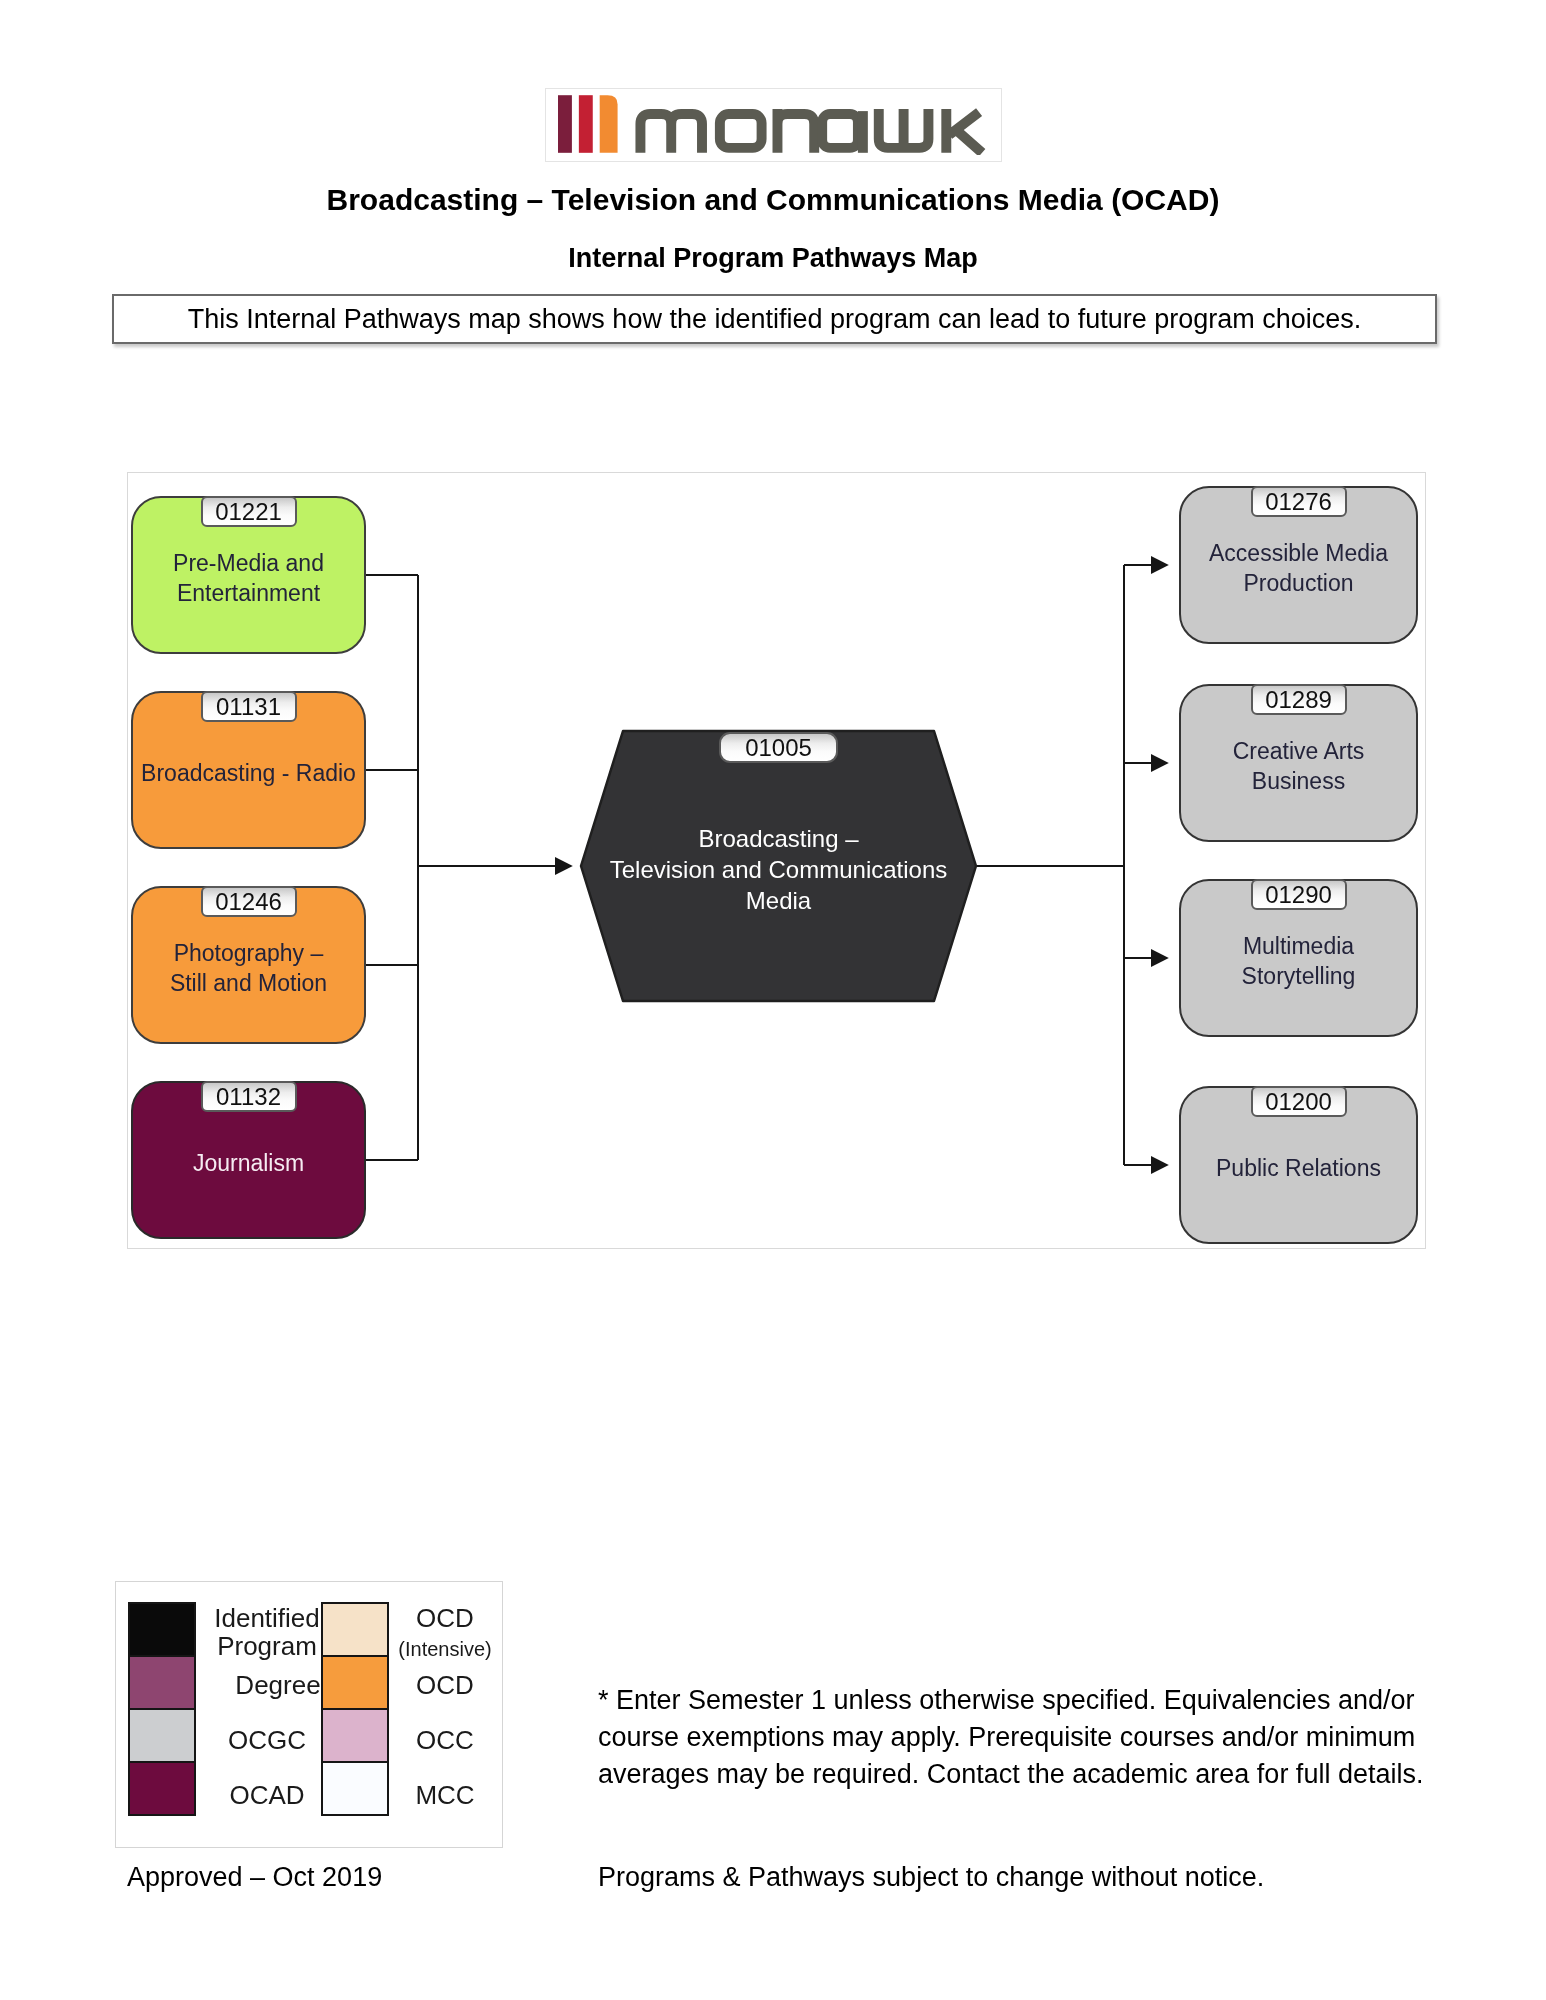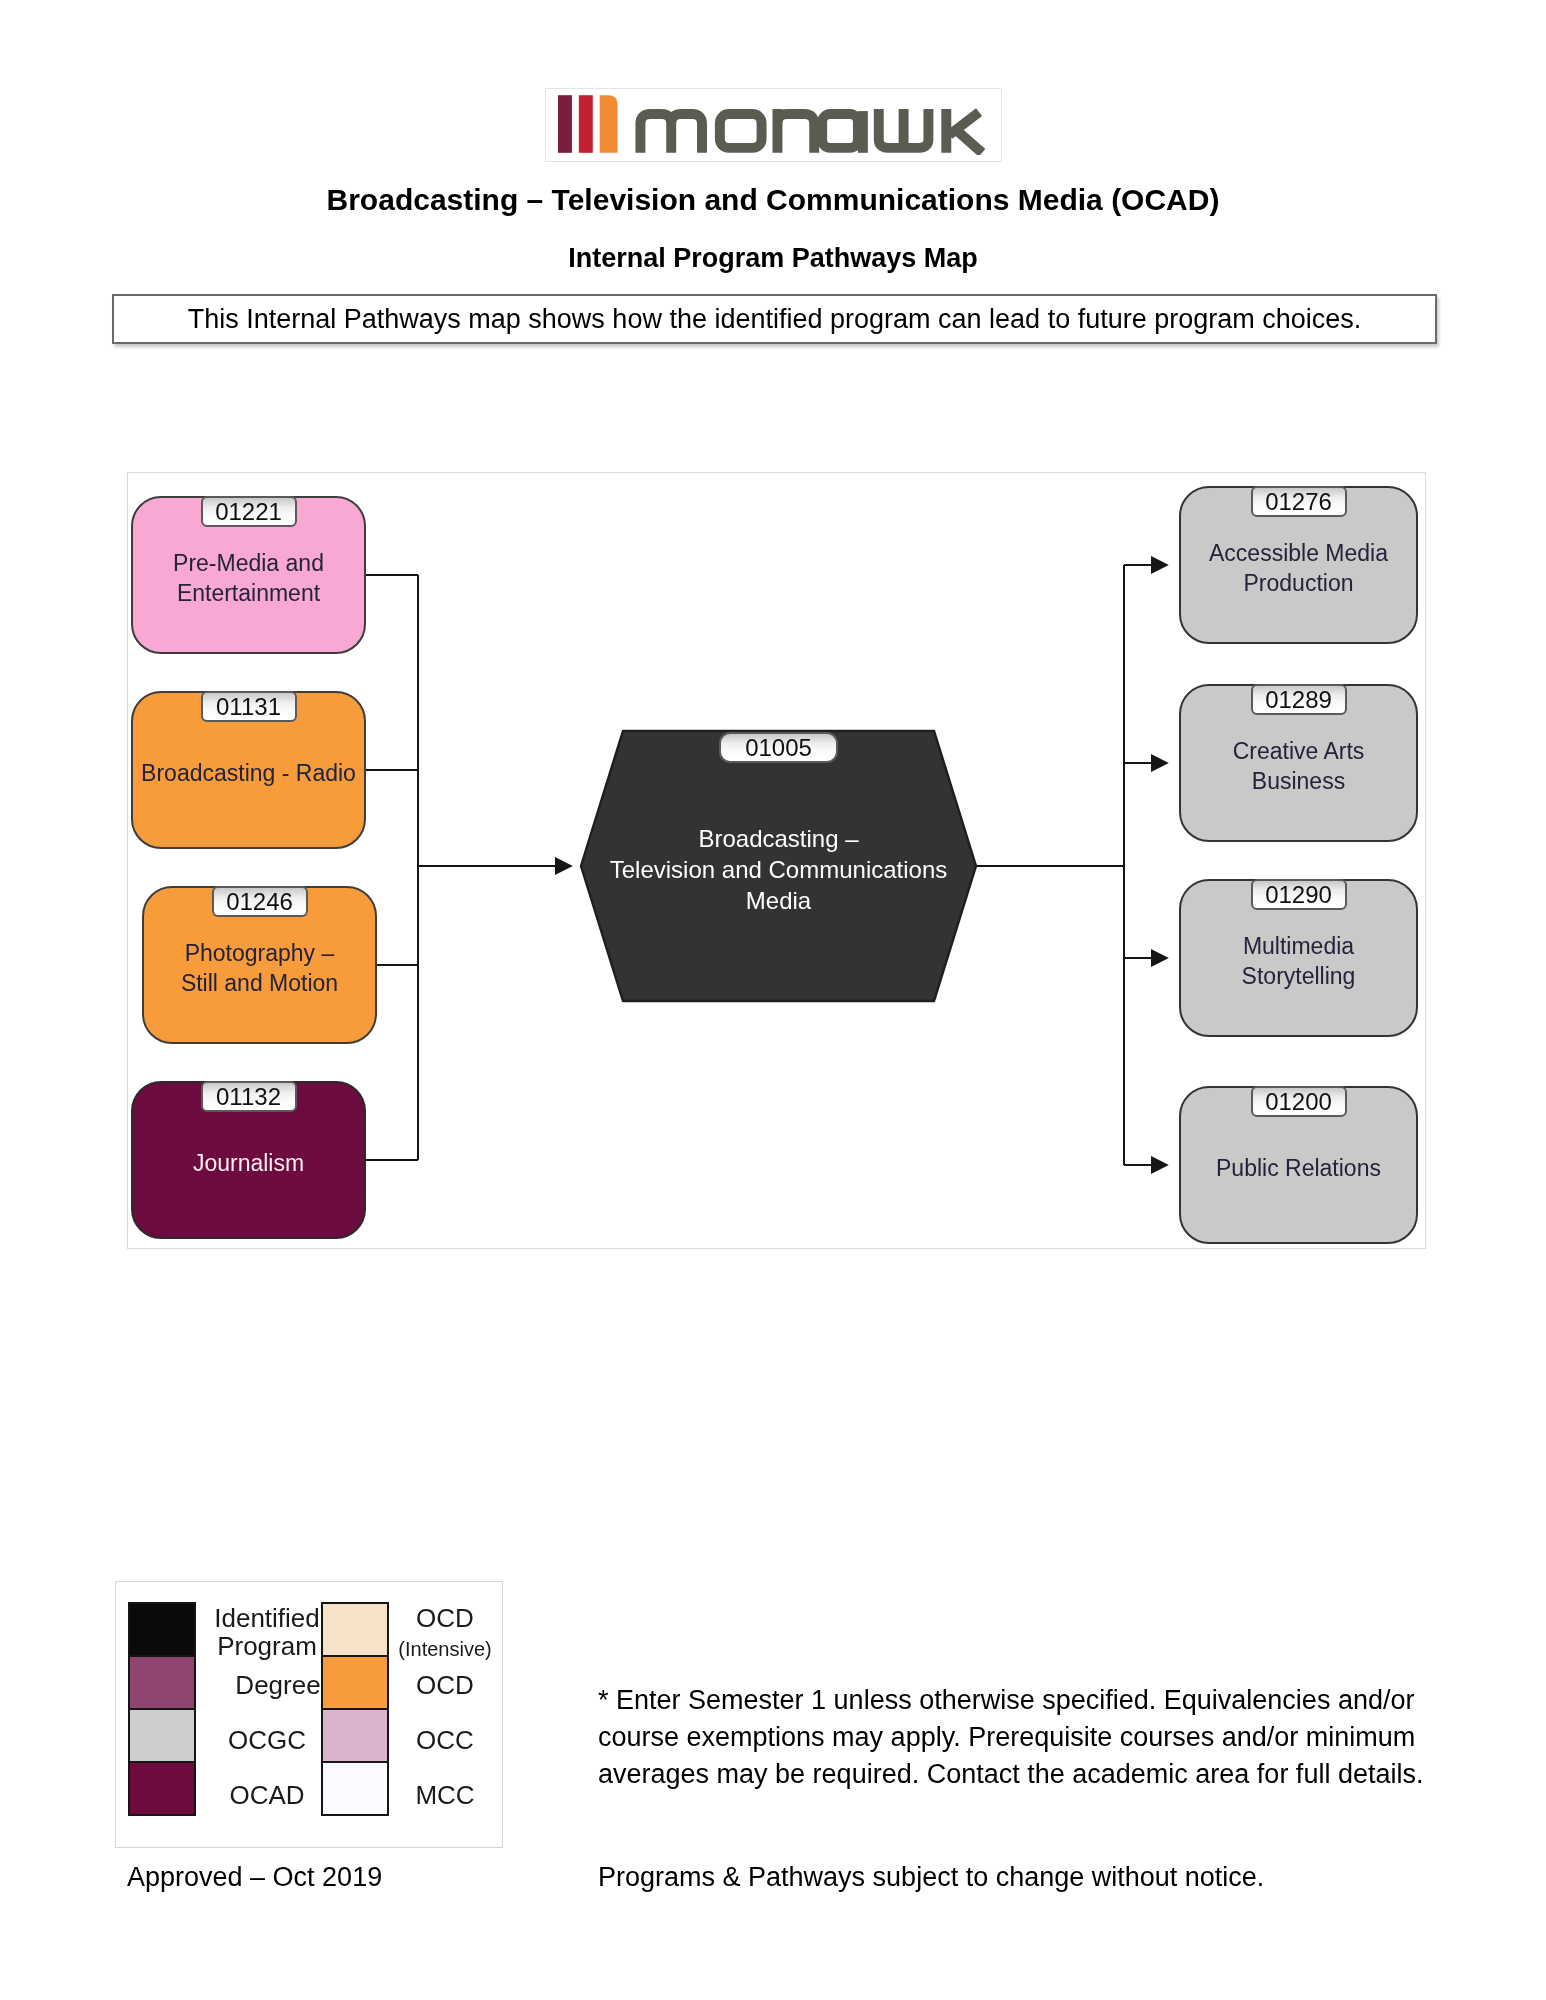--- a/index.html
+++ b/index.html
@@ -28,21 +28,21 @@
     position:absolute;left:127px;top:472px;width:1297px;height:775px;
     border:1px solid #d9d9d9;background:#fff;
   }
   .edges{position:absolute;left:0;top:0;}
   .node{
     position:absolute;border:2px solid #3d3d3d;border-radius:30px;
     display:flex;align-items:center;justify-content:center;text-align:center;
     box-sizing:border-box;padding-top:6px;
   }
   .node-label{font-size:23px;line-height:30px;color:#23233a;white-space:pre-line;}
-  .node.pink{background:#f9a8d4;}
+  .node.pink{background:#bef264;}
   .node.orange{background:#F79B3B;}
   .node.maroon{background:#6D0B3E;border-color:#2a2a2a;}
   .node.maroon .node-label{color:#f6ecf2;}
   .node.gray{background:#C9C9C9;border-color:#343434;}
   .code-tab{
     position:absolute;left:50%;top:-2px;transform:translateX(-50%);
     width:96px;height:31px;border:2px solid #5a5a5a;border-radius:6px;
     background:linear-gradient(180deg,#c8c8c8 0%,#ededed 35%,#fbfbfb 65%,#ffffff 100%);
     display:flex;align-items:center;justify-content:center;
     font-size:24px;color:#101010;box-sizing:border-box;
@@ -159,21 +159,21 @@
 Entertainment</div>
     </div>
 
     <div class="node orange" style="left:3px;top:218px;width:235px;height:158px;">
       <div class="code-tab">
         <span>01131</span>
       </div>
       <div class="node-label">Broadcasting - Radio</div>
     </div>
 
-    <div class="node orange" style="left:14px;top:413px;width:235px;height:158px;">
+    <div class="node orange" style="left:3px;top:413px;width:235px;height:158px;">
       <div class="code-tab">
         <span>01246</span>
       </div>
       <div class="node-label">Photography –
 Still and Motion</div>
     </div>
 
     <div class="node maroon" style="left:3px;top:608px;width:235px;height:158px;">
       <div class="code-tab">
         <span>01132</span>

